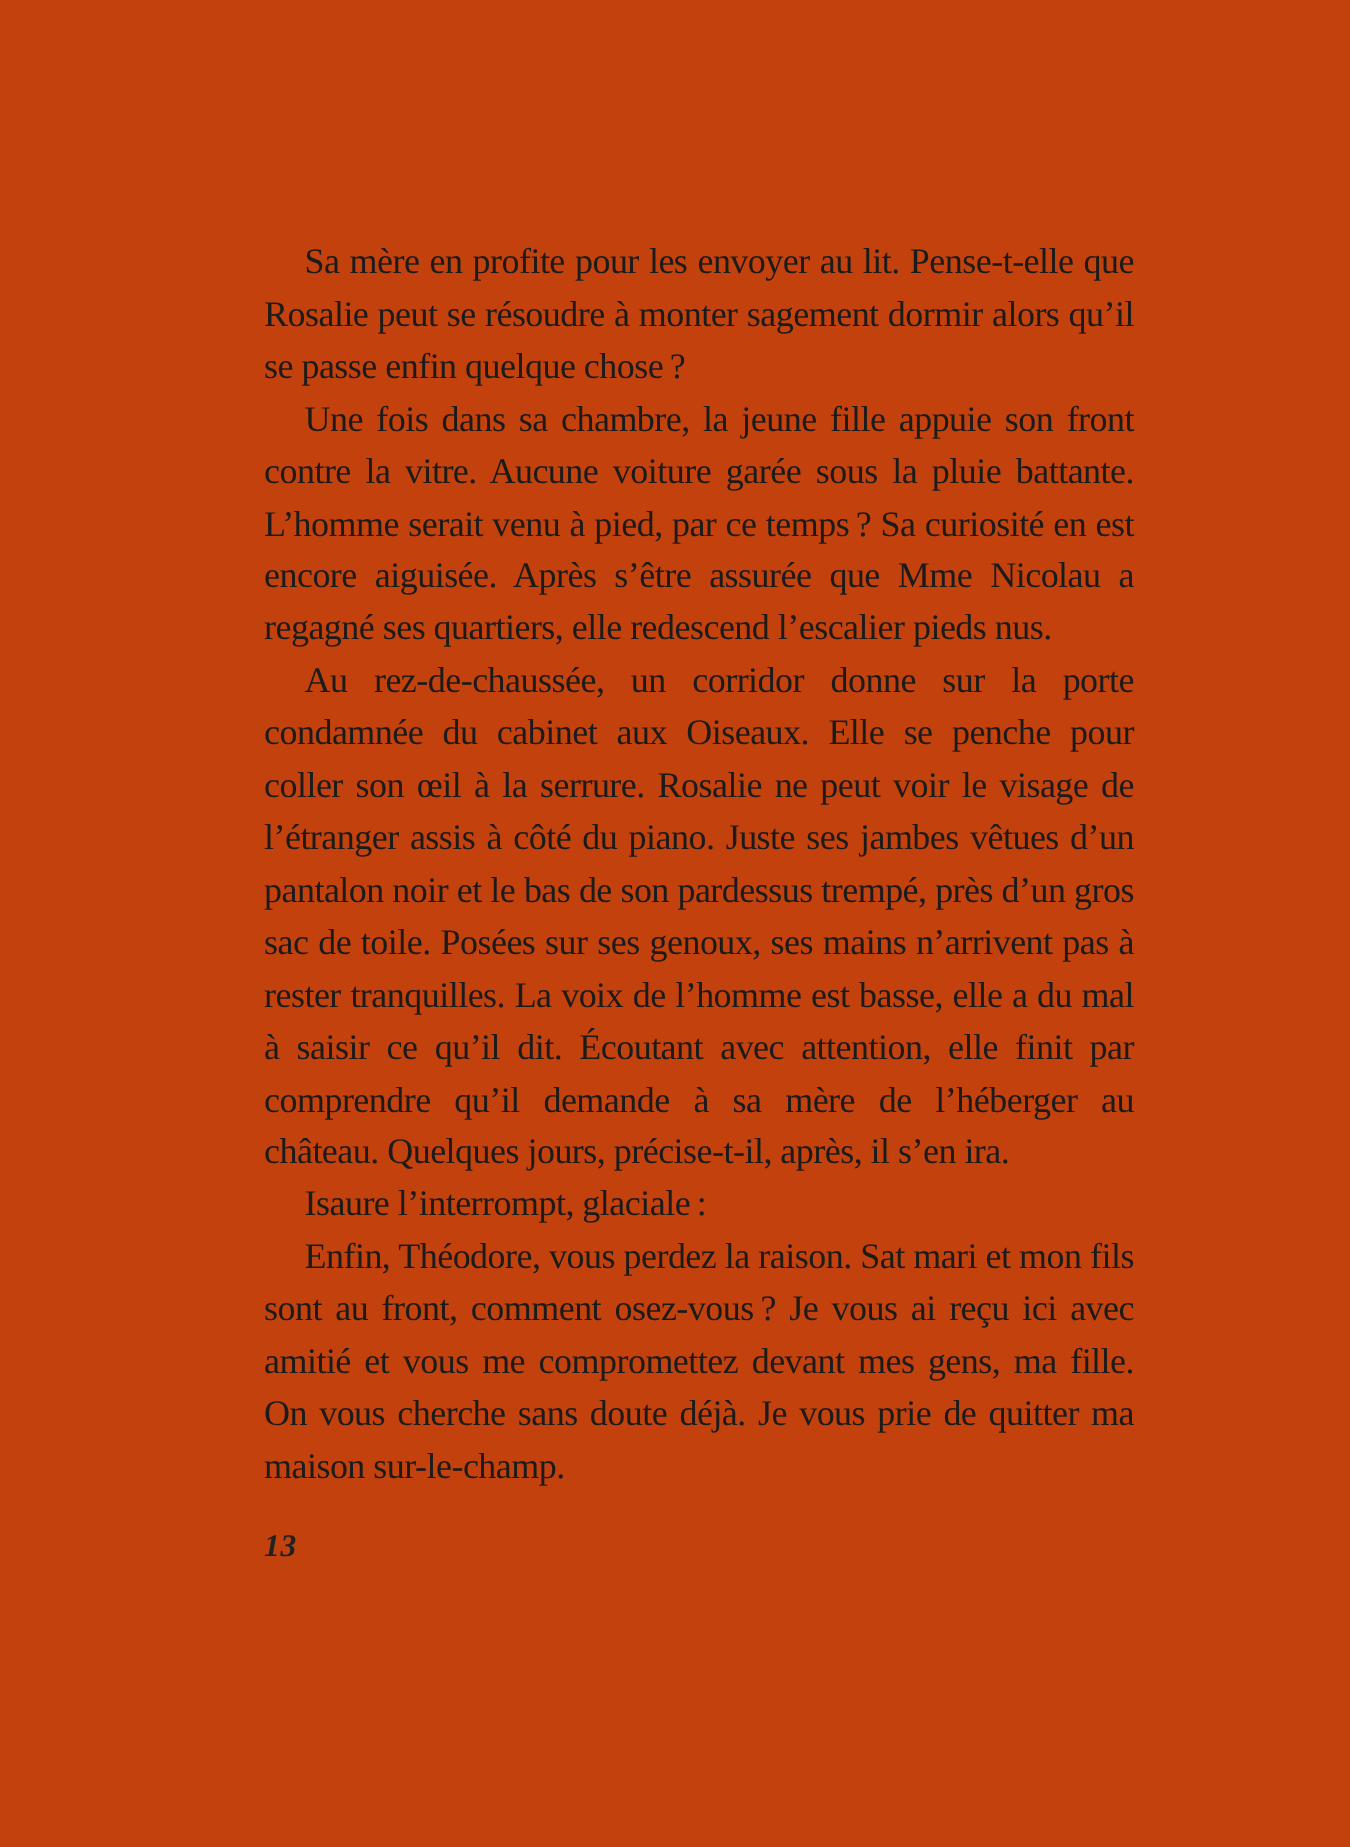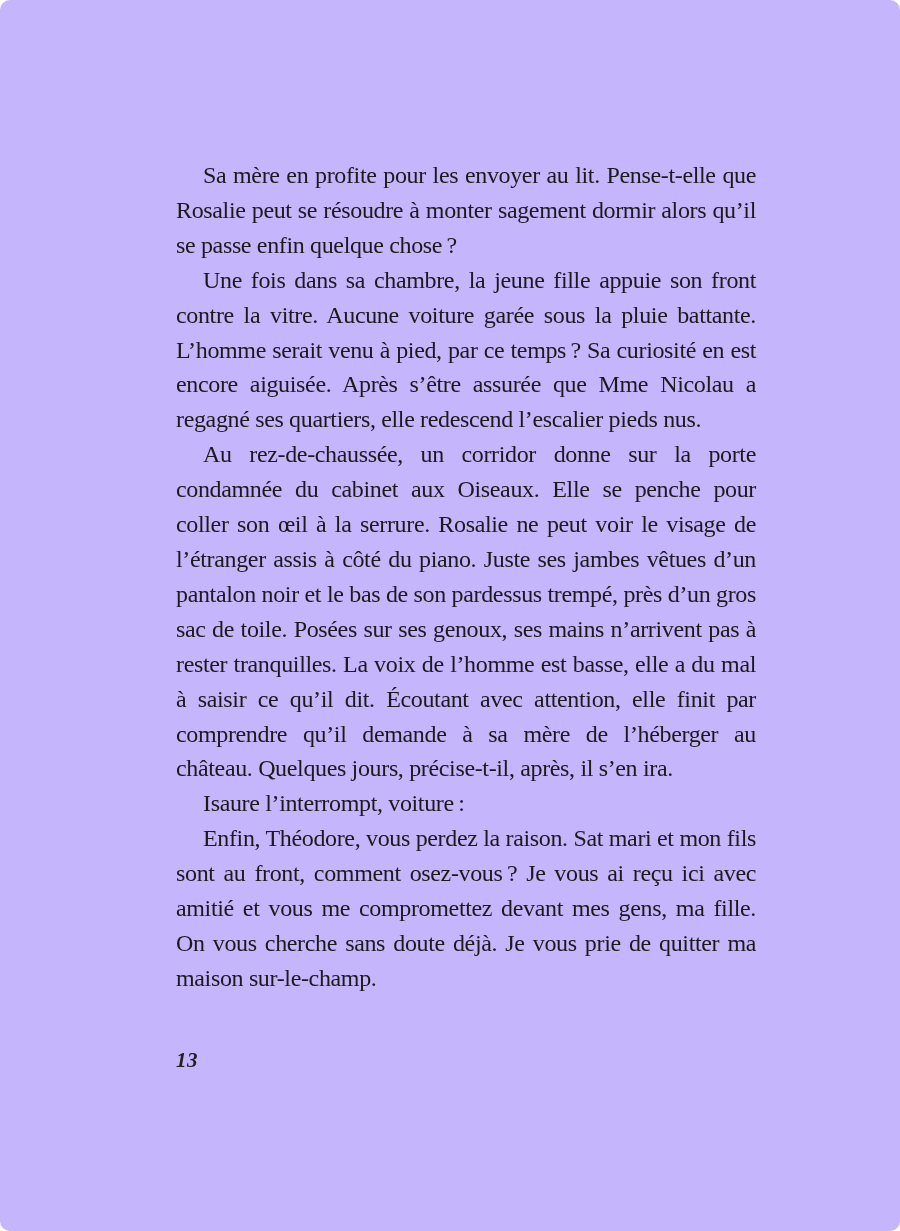--- a/index.html
+++ b/index.html
@@ -4,59 +4,58 @@
 <style>
   html, body {
     margin: 0;
     padding: 0;
     background: #ffffff;
   }
   .book-page {
     position: relative;
     width: 900px;
     height: 1231px;
-    background: #c4b5fd;
+    background: #c2410c;
     overflow: hidden;
     font-family: "Liberation Serif", "DejaVu Serif", serif;
     color: #1b1b1b;
-    border-radius: 10px;
   }
   .text-block {
     position: absolute;
     left: 176px;
     top: 158px;
     width: 580px;
   }
   .text-block p {
     margin: 0;
     padding: 0;
     font-size: 24px;
     line-height: 34.9px;
     letter-spacing: -0.35px;
     text-align: justify;
     text-align-last: left;
     text-indent: 27px;
     -webkit-hyphens: none;
     hyphens: none;
   }
   .page-number {
-    margin-top: 52px;
+    margin-top: 22px;
     font-size: 21px;
     font-style: italic;
     font-weight: 600;
     letter-spacing: 0.5px;
     color: #222222;
     text-align: left;
   }
 </style>
 </head>
 <body>
 
 <div class="book-page">
   <div class="text-block">
     <p>Sa mère en profite pour les envoyer au lit. Pense-t-elle que Rosalie peut se résoudre à monter sagement dormir alors qu’il se passe enfin quelque chose ?</p>
     <p>Une fois dans sa chambre, la jeune fille appuie son front contre la vitre. Aucune voiture garée sous la pluie battante. L’homme serait venu à pied, par ce temps ? Sa curiosité en est encore aiguisée. Après s’être assurée que Mme Nicolau a regagné ses quartiers, elle redescend l’escalier pieds nus.</p>
     <p>Au rez-de-chaussée, un corridor donne sur la porte condamnée du cabinet aux Oiseaux. Elle se penche pour coller son œil à la serrure. Rosalie ne peut voir le visage de l’étranger assis à côté du piano. Juste ses jambes vêtues d’un pantalon noir et le bas de son pardessus trempé, près d’un gros sac de toile. Posées sur ses genoux, ses mains n’arrivent pas à rester tranquilles. La voix de l’homme est basse, elle a du mal à saisir ce qu’il dit. Écoutant avec attention, elle finit par comprendre qu’il demande à sa mère de l’héberger au château. Quelques jours, précise-t-il, après, il s’en ira.</p>
-    <p>Isaure l’interrompt, voiture :</p>
+    <p>Isaure l’interrompt, glaciale :</p>
     <p>Enfin, Théodore, vous perdez la raison. Sat mari et mon fils sont au front, comment osez-vous ? Je vous ai reçu ici avec amitié et vous me compromettez devant mes gens, ma fille. On vous cherche sans doute déjà. Je vous prie de quitter ma maison sur-le-champ.</p>
     <div class="page-number">13</div>
   </div>
 </div>
 
 </body></html>

